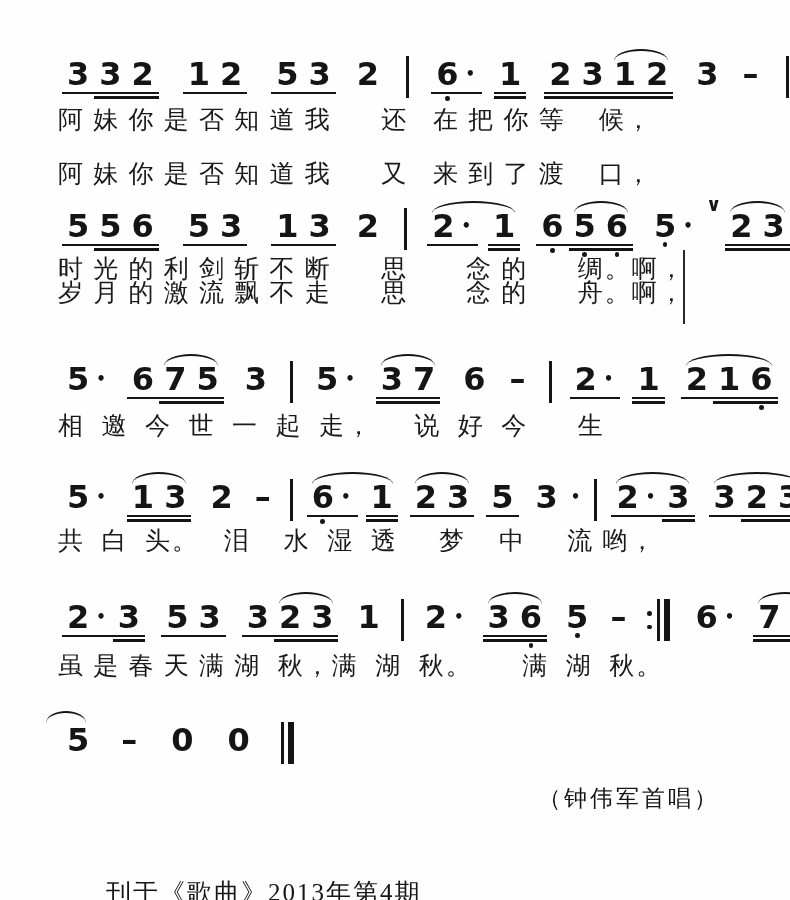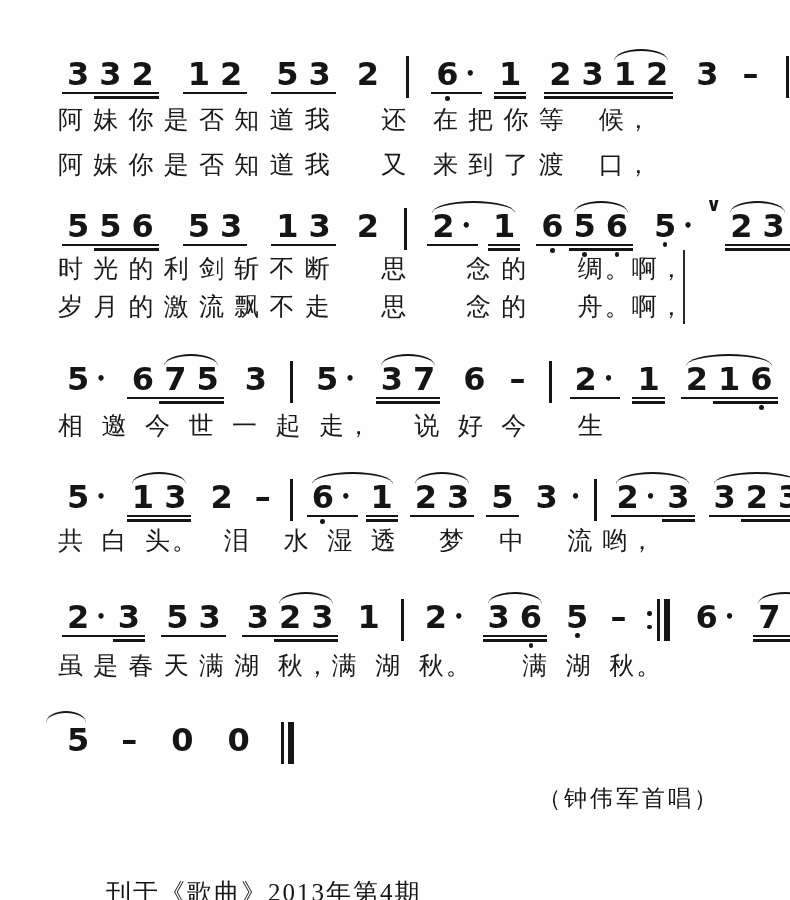--- a/index.html
+++ b/index.html
@@ -23,21 +23,21 @@
   .repdots{display:inline-flex;flex-direction:column;gap:9px;margin-right:5px}
   .repdots i{width:4.6px;height:4.6px;border-radius:50%;background:#151515}
   .bthin{width:3px;height:42px;background:#151515;margin-right:4px}
   .bthick{width:6.5px;height:42px;background:#151515}
   .breath{align-self:flex-start;font-size:19px;line-height:1;transform:translateY(-13px);font-weight:bold}
   .arc{position:absolute;height:10px;border-top:2.2px solid #151515;
        border-radius:50% 50% 0 0 / 100% 100% 0 0}
   
   .lyric{position:absolute;left:58px;font-family:"Liberation Serif","DejaVu Serif",serif;
          font-size:25px;letter-spacing:2px;white-space:pre;color:#1a1a1a}
-  .ly0{top:103px}.ly1{top:148px}.ly2{top:252px}.ly3{top:290px}
+  .ly0{top:103px}.ly1{top:157px}.ly2{top:252px}.ly3{top:276px}
   .ly4{top:409px}.ly5{top:524px}.ly6{top:649px}
   .m1{top:56px}.m2{top:208px}.m3{top:361px}.m4{top:479px}.m5{top:599px}.m6{top:722px}
   .vsep{position:absolute;left:683px;top:250px;width:2px;height:74px;background:#2a2a2a}
   .credit{position:absolute;left:538px;top:783px;font-family:"Liberation Serif","DejaVu Serif",serif;
           font-size:23px;letter-spacing:3px;white-space:pre}
   .footer{position:absolute;left:106px;top:876px;font-family:"Liberation Serif","DejaVu Serif",serif;
           font-size:25px;letter-spacing:2px;white-space:pre}
 </style>
 </head>
 <body>

